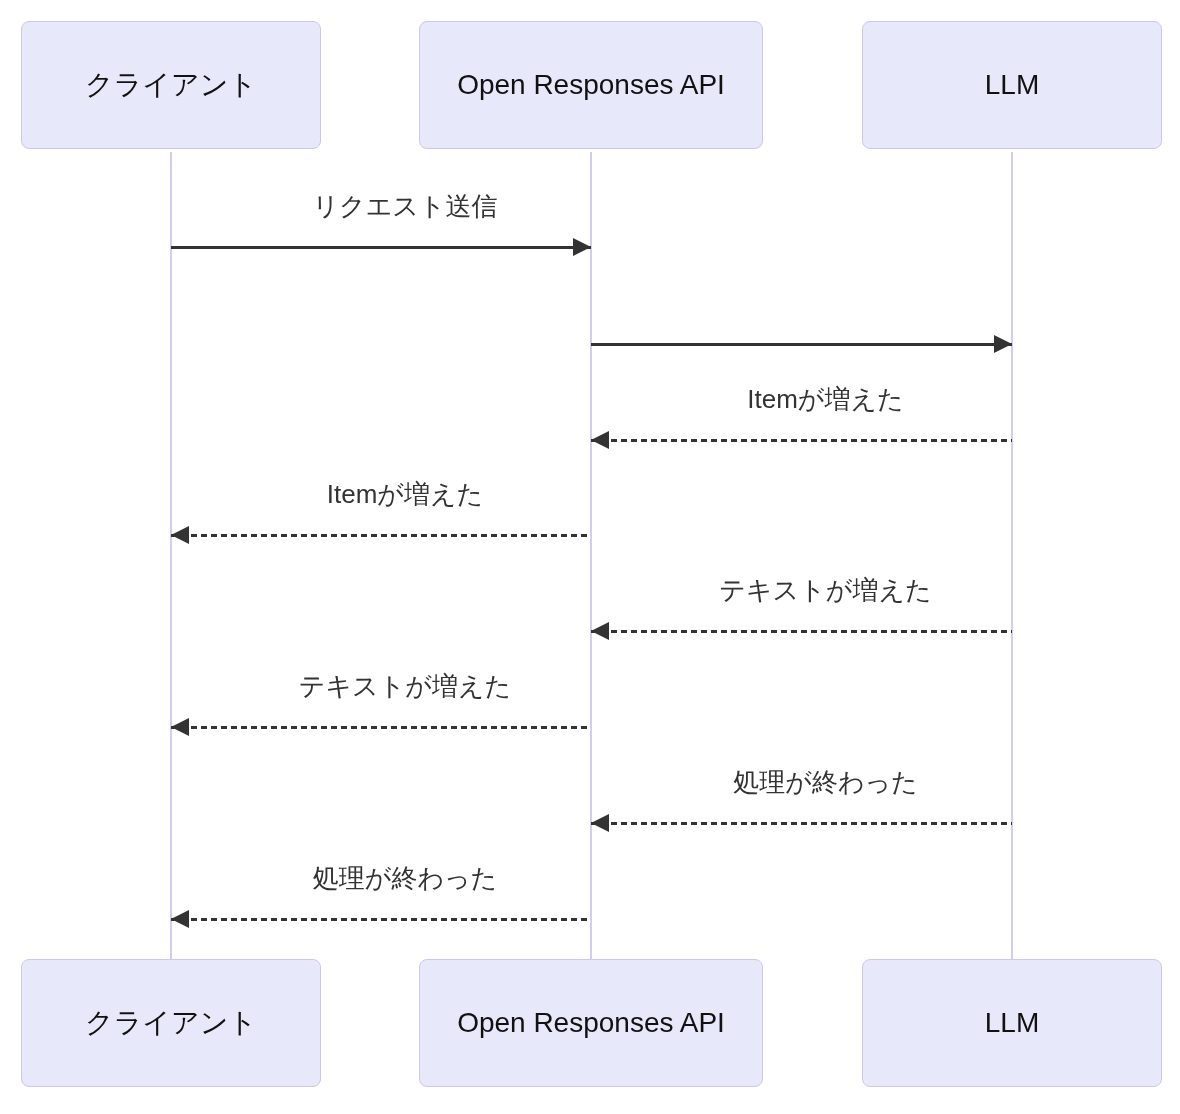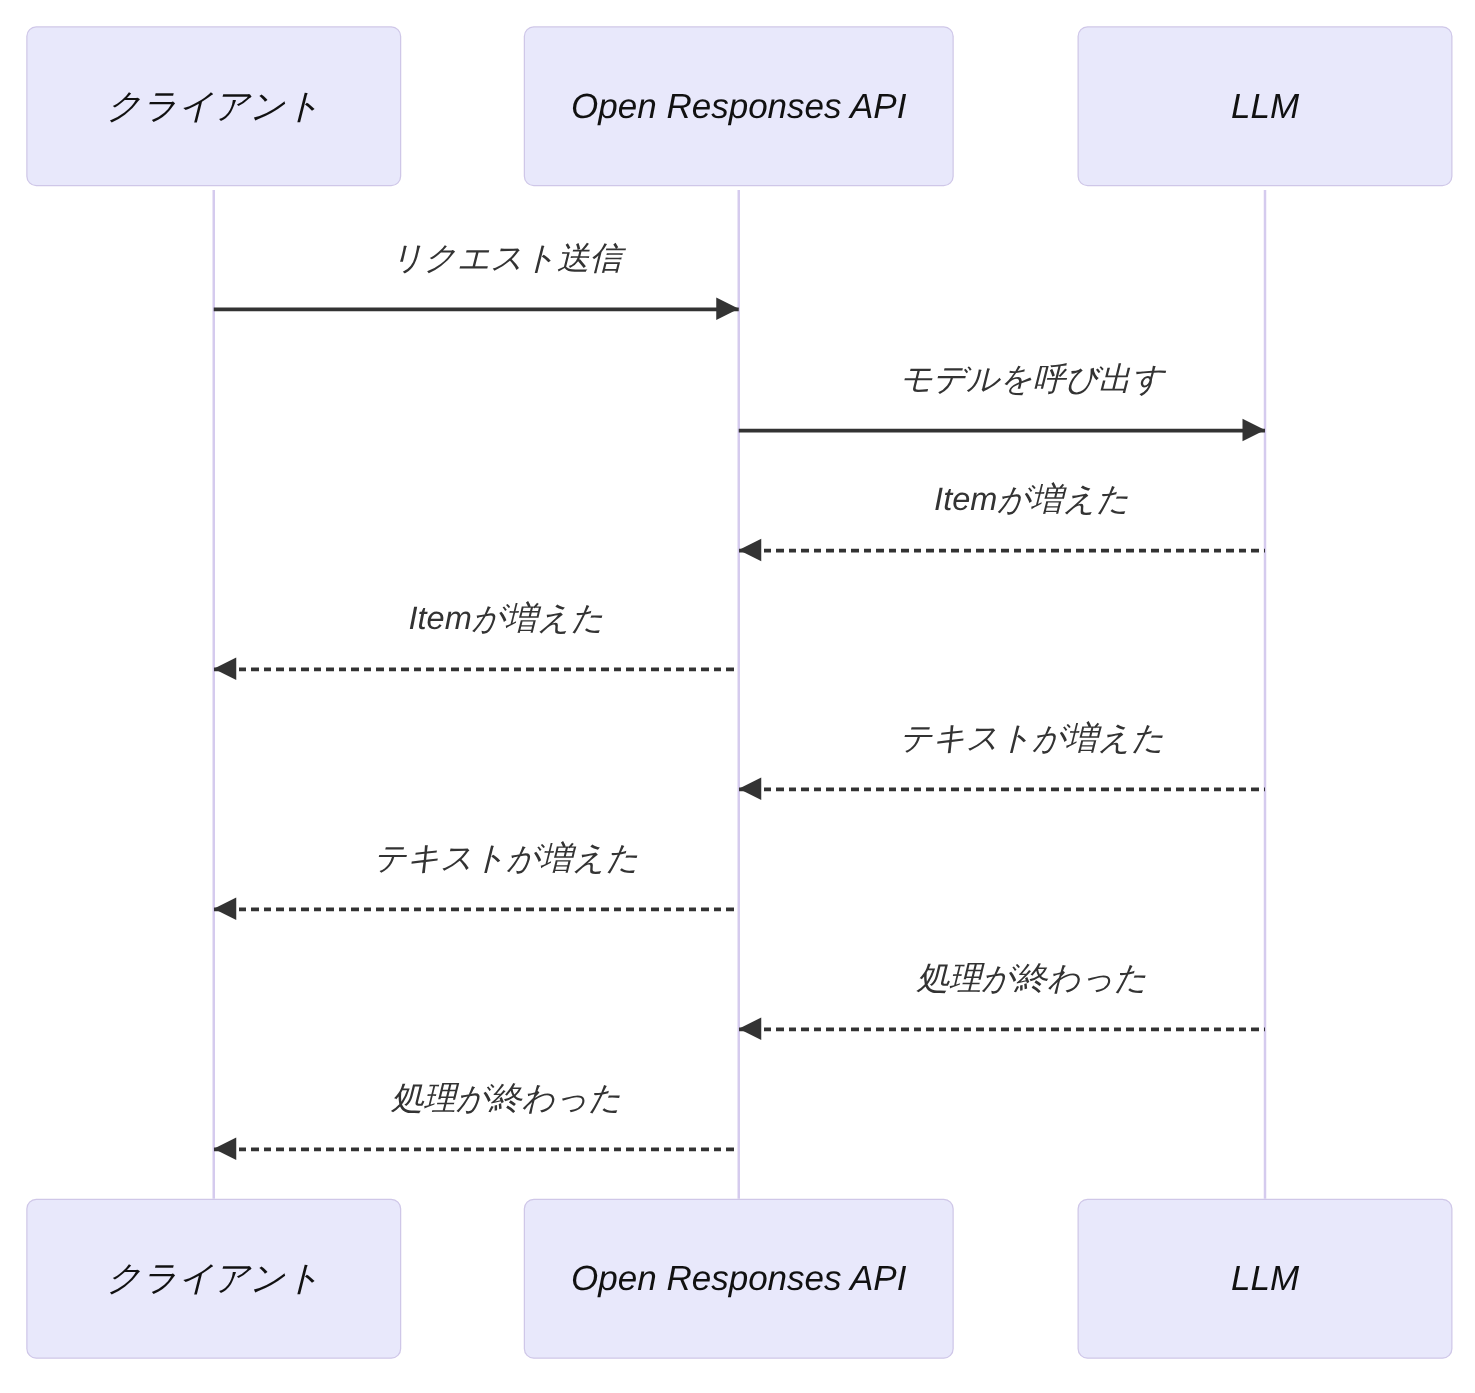--- a/index.html
+++ b/index.html
@@ -6,21 +6,20 @@
   body {
     width: 1180px; height: 1114px;
     background: var(--background, #fff);
     font-family: "Liberation Sans", sans-serif;
   }
   .canvas {
     position: relative;
     width: 1180px; height: 1114px;
     background: var(--background, #fff);
     overflow: hidden;
-    font-style: italic;
   }
   .lifeline {
     position: absolute;
     top: 152px; height: 807px; width: 2px;
     background: var(--lifeline, #D5CBEE);
   }
   .actor {
     position: absolute;
     height: 128px;
     background: var(--actor-fill, #E8E8FB);
@@ -74,21 +73,20 @@
   <div class="actor top" style="left:862px;width:300px">LLM</div>
 
   <div class="actor bottom" style="left:21px;width:300px">クライアント</div>
   <div class="actor bottom" style="left:419px;width:344px">Open Responses API</div>
   <div class="actor bottom" style="left:862px;width:300px">LLM</div>
 
   <div class="msg-label" style="left:171px;width:420px;top:185px">リクエスト送信</div>
   <div class="msg-line solid" style="left:171px;top:246px;width:420px"></div>
   <div class="head right" style="left:573px;top:238px"></div>
 
-  <div class="msg-label" style="left:591px;width:421px;top:282px">モデルを呼び出す</div>
   <div class="msg-line solid" style="left:591px;top:343px;width:421px"></div>
   <div class="head right" style="left:994px;top:335px"></div>
 
   <div class="msg-label" style="left:591px;width:421px;top:378px">Itemが増えた</div>
   <div class="msg-line dashed" style="left:591px;top:439px;width:421px"></div>
   <div class="head left" style="left:591px;top:431px"></div>
 
   <div class="msg-label" style="left:171px;width:420px;top:473px">Itemが増えた</div>
   <div class="msg-line dashed" style="left:171px;top:534px;width:420px"></div>
   <div class="head left" style="left:171px;top:526px"></div>

